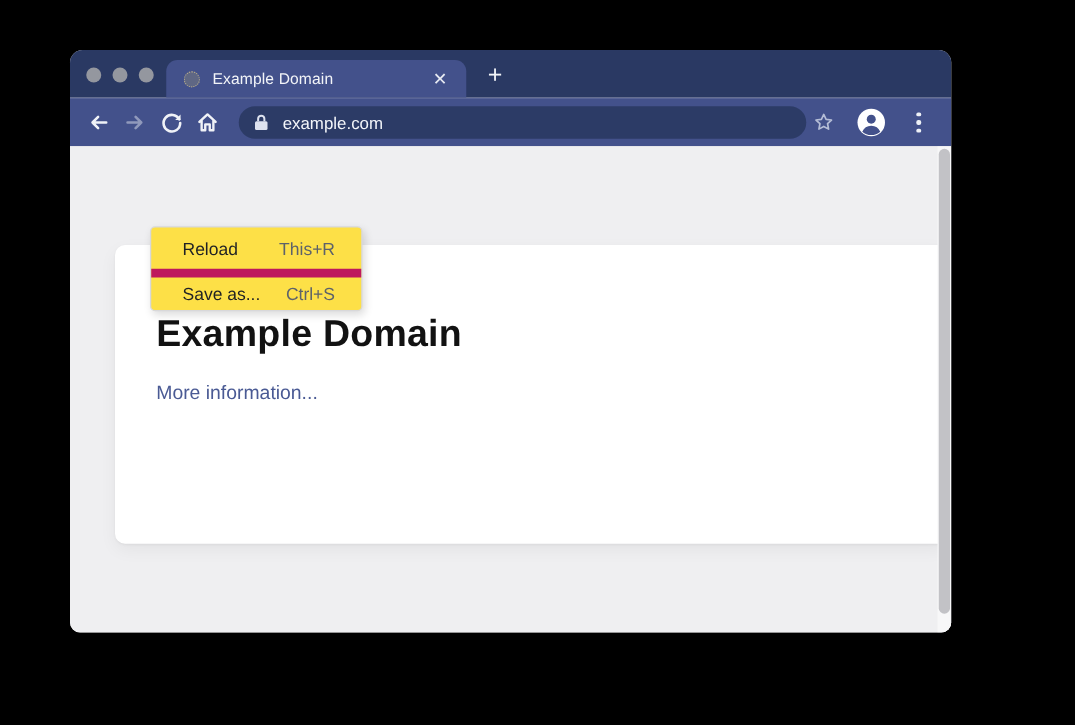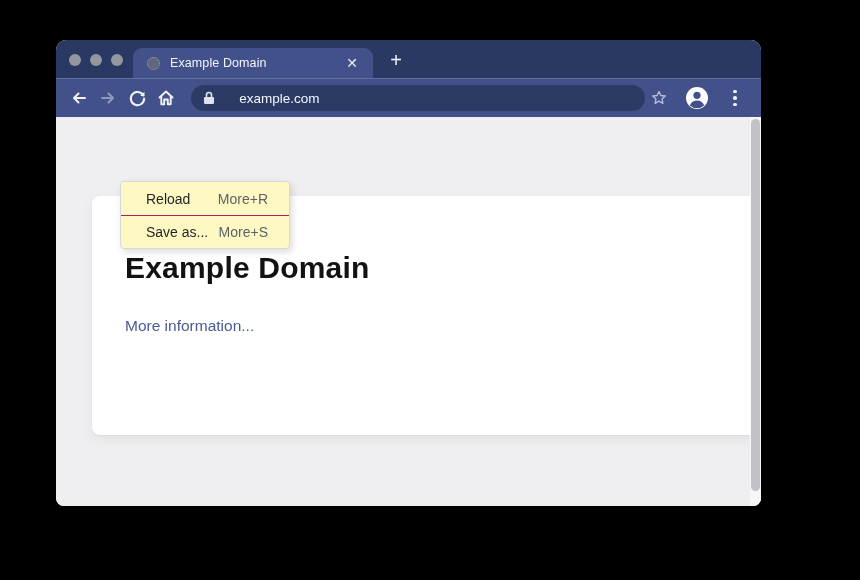--- a/index.html
+++ b/index.html
@@ -44,21 +44,21 @@
   }
   .nav-btn { width: 28px; height: 28px; display: flex; align-items: center;
     justify-content: center; margin-right: 4px; border-radius: 50%; }
   .nav-btn svg { display: block; }
   .disabled { opacity: 0.45; }
 
   .url-bar {
     margin-left: 8px; width: 500px; height: 26px; background: #2c3b66;
     border-radius: 13px; display: flex; align-items: center; padding: 0 12px;
   }
-  .url-text { color: #f4f6fa; font-size: 13.5px; font-weight: 500; margin-left: 24px; }
+  .url-text { color: #f4f6fa; font-size: 13.5px; font-weight: 500; margin-left: 11px; }
 
   .toolbar-right { margin-left: auto; display: flex; align-items: center; gap: 10px; }
   .icon-btn { width: 28px; height: 28px; display: flex; align-items: center; justify-content: center; }
   .kebab { display: flex; flex-direction: column; gap: 3px; align-items: center; width: 20px; }
   .kebab i { width: 3.5px; height: 3.5px; border-radius: 50%; background: #eef1f7; }
 
   
   .content { position: relative; height: 389px; background: #efeff1; overflow: hidden; }
 
   .scroll-track { position: absolute; right: 0; top: 0; width: 11px; height: 100%; background: #f7f7f8; }
@@ -67,34 +67,34 @@
 
   .card {
     position: absolute; left: 36px; top: 79px; width: 666px; height: 239px;
     background: #ffffff; border-radius: 8px;
     box-shadow: 0 1px 2px rgba(0,0,0,0.05), 0 5px 14px rgba(0,0,0,0.05);
     padding: 55px 45px 0 33px;
   }
   .page-heading { font-size: 30px; font-weight: 700; color: #121212; letter-spacing: .2px; }
   .page-paragraph { margin-top: 23px; max-width: 585px; font-size: 15.5px;
     line-height: 22.5px; color: #2e2e30; }
-  .page-link { display: inline-block; margin-top: 32px; font-size: 15.5px;
+  .page-link { display: inline-block; margin-top: 21px; font-size: 15.5px;
     color: #4a5a94; text-decoration: none; }
 
   
   .context-menu {
     position: absolute; left: 64px; top: 64px; width: 170px;
-    background: #fef9c3; border: 1px solid #d8d8da; border-radius: 4px;
+    background: #fde047; border: 1px solid #d8d8da; border-radius: 4px;
     box-shadow: 2px 3px 7px rgba(0,0,0,0.14);
   }
   .menu-item {
     height: 33px; display: flex; align-items: center; justify-content: space-between;
     padding: 0 21px 0 25px; font-size: 14px;
   }
-  .menu-item + .menu-item { border-top: 1px solid #be185d; }
+  .menu-item + .menu-item { border-top: 7px solid #be185d; }
   .menu-label { color: #1f2125; }
   .menu-shortcut { color: #5d626a; }
 </style>
 </head>
 <body>
 
 <div class="browser-window">
 
   <div class="tab-strip">
     <div class="traffic-lights">
@@ -165,25 +165,25 @@
   <div class="content">
 
     <div class="card">
       <h1 class="page-heading">Example Domain</h1>
       <a class="page-link" href="#">More information...</a>
     </div>
 
     <div class="context-menu">
       <div class="menu-item">
         <span class="menu-label">Reload</span>
-        <span class="menu-shortcut">More+R</span>
+        <span class="menu-shortcut">This+R</span>
       </div>
       <div class="menu-item">
         <span class="menu-label">Save as...</span>
-        <span class="menu-shortcut">More+S</span>
+        <span class="menu-shortcut">Ctrl+S</span>
       </div>
     </div>
 
     <div class="scroll-track">
       <div class="scroll-thumb"></div>
     </div>
 
   </div>
 </div>
 

